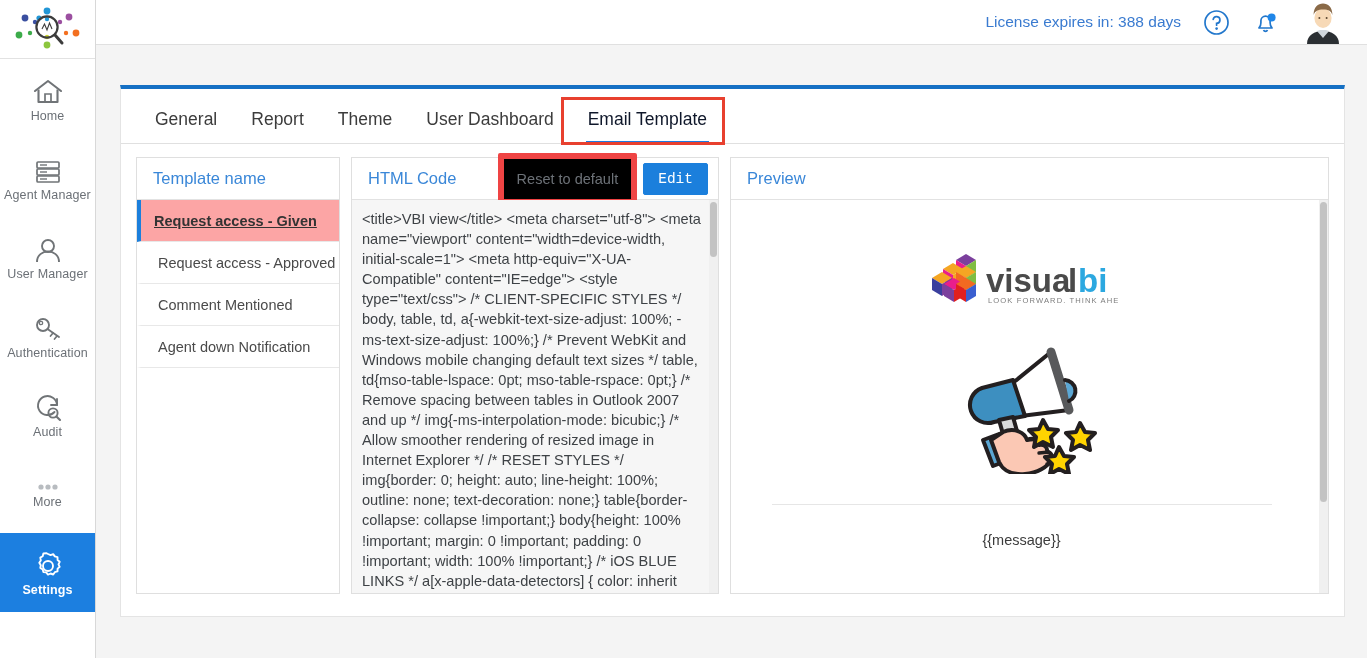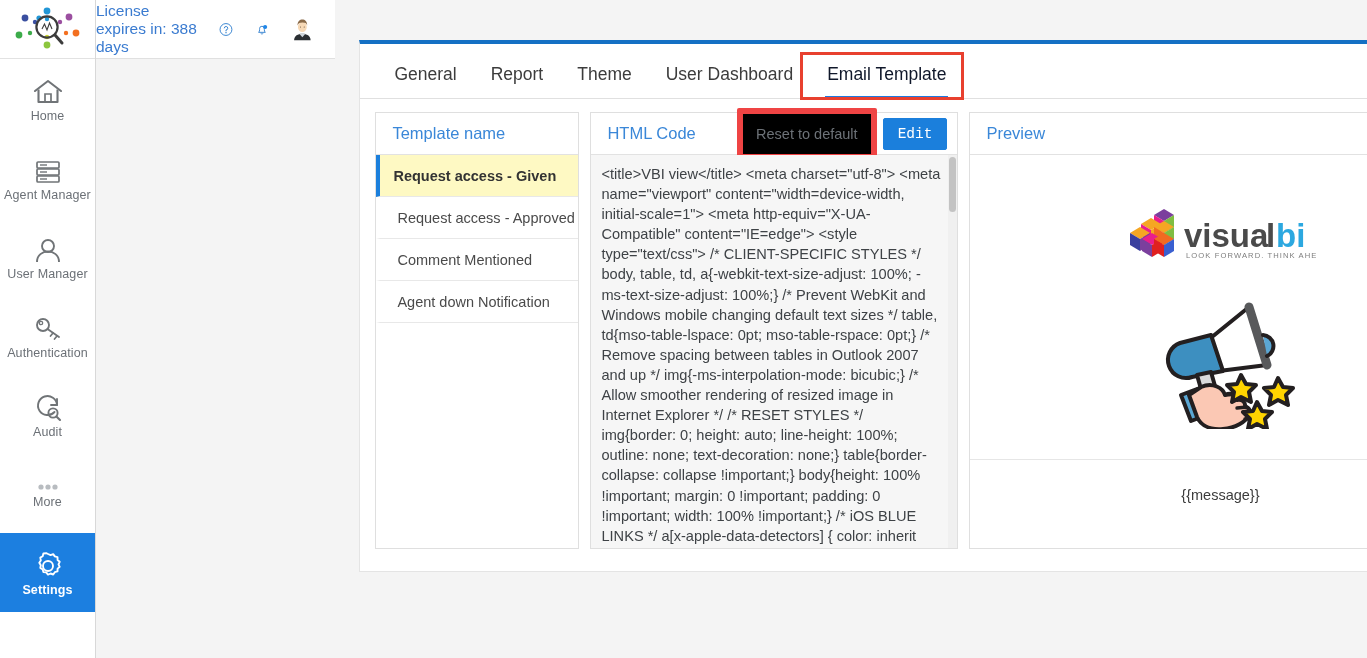--- a/index.html
+++ b/index.html
@@ -32,21 +32,21 @@
   }
   .nav-item .nav-label {
     font-size: 12.5px; color: #6b7076; letter-spacing: .1px;
   }
   .nav-item.active { background: #1c7fe0; }
   .nav-item.active .nav-label { color: #ffffff; font-weight: bold; }
   .nav-icon { width: 34px; height: 34px; display:block; }
   .nav-icon svg { width: 100%; height: 100%; display:block; }
 
   
-  .right { flex: 1; height: 564px; display: flex; flex-direction: row; min-width: 0; }
+  .right { flex: 1; height: 564px; display: flex; flex-direction: column; min-width: 0; }
   .topbar {
     height: 59px; background: #ffffff;
     border-bottom: 1px solid #e0e0e0;
     display: flex; align-items: center; justify-content: flex-end;
     padding-right: 22px; gap: 22px;
   }
   .license-text { font-size: 15.5px; color: #3a7bd0; }
   .top-icon { width: 27px; height: 27px; cursor: pointer; position: relative; }
   .top-icon svg { width: 100%; height: 100%; display: block; }
   .avatar { width: 44px; height: 44px; border-radius: 3px; overflow: hidden; cursor: pointer; }
@@ -114,22 +114,22 @@
   }
 
   .tpl-list { flex: 1; overflow: hidden; }
   .tpl-item {
     height: 42px; display: flex; align-items: center;
     padding-left: 17px; font-size: 14.5px; color: #4a4a4a;
     border-bottom: 1px solid #e8e8e8; border-left: 4px solid transparent;
     cursor: pointer;
   }
   .tpl-item.selected {
-    background: #fef9c3; border-left-color: #1b7fdc;
-    font-weight: bold; color: #333333; padding-left: 13px;
+    background: #fca5a5; border-left-color: #1b7fdc;
+    font-weight: bold; color: #333333; padding-left: 13px; text-decoration: underline;
   }
 
   .code-wrap { flex: 1; position: relative; min-height: 0; background: #f6f6f6; overflow: hidden; }
   .code-text {
     padding: 9px 16px 0 10px;
     font-size: 14.6px; line-height: 20.1px; color: #3e4246;
     word-break: break-word; white-space: normal;
   }
   .sbar { position: absolute; top: 0; right: 0; width: 9px; height: 100%; background: #f0f0f0; }
   .sbar-thumb { position: absolute; left: 1px; width: 7px; background: #c3c3c3; border-radius: 4px; }

